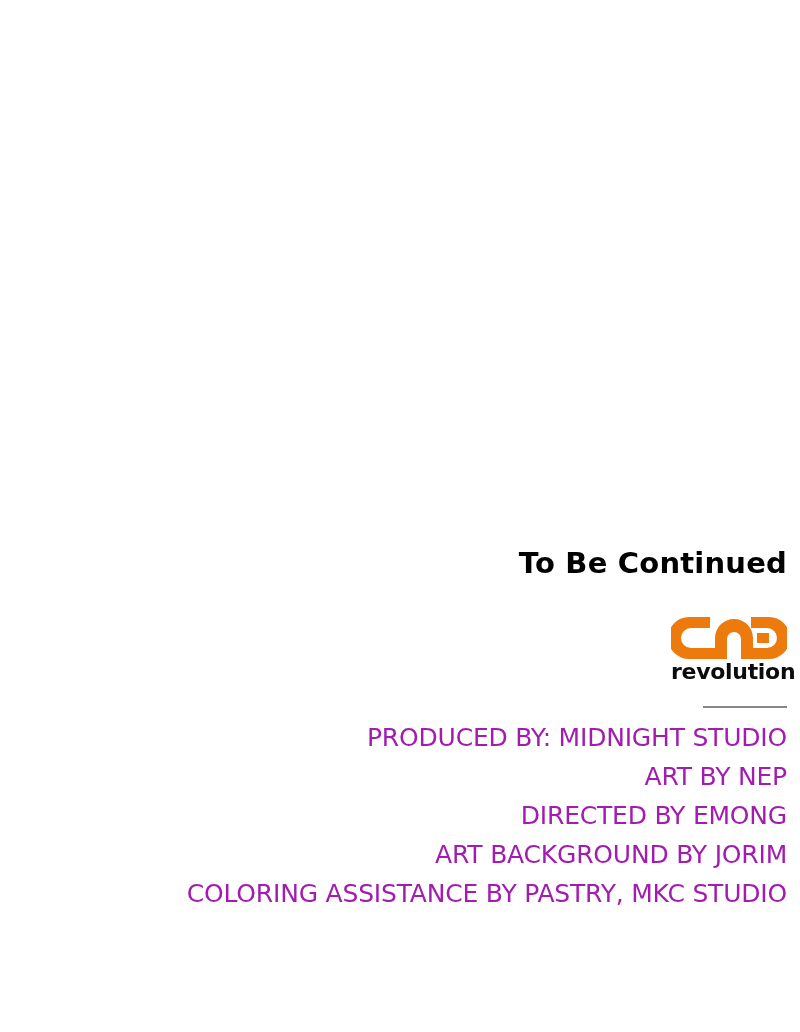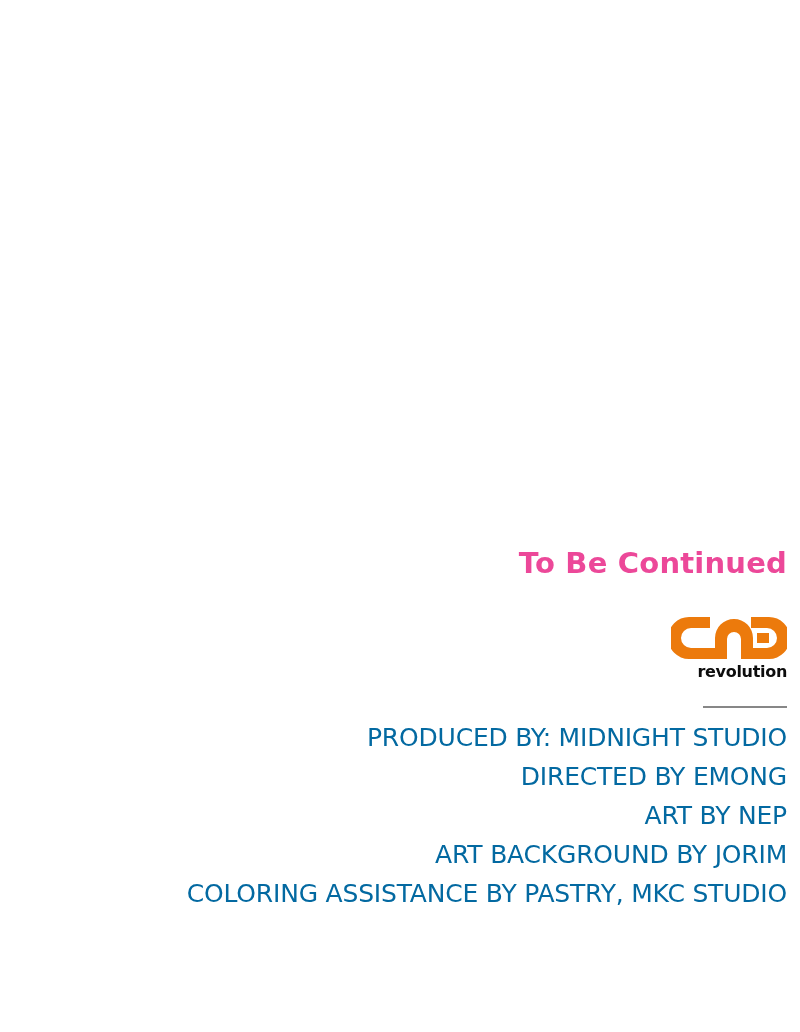--- a/index.html
+++ b/index.html
@@ -34,21 +34,21 @@
 
   
   #to-be-continued {
     position: absolute;
     right: 13px;
     top: 545px;
     font-family: "DejaVu Sans", "Liberation Sans", sans-serif;
     font-size: 29px;
     font-weight: 600;
     letter-spacing: 0.2px;
-    color: #ec4899;
+    color: #000000;
     line-height: 36px;
     white-space: nowrap;
     text-align: right;
   }
 
   
   #logo {
     position: absolute;
     right: 13px;
     top: 616px;
@@ -65,21 +65,21 @@
     width: 116px;
     height: 44px;
   }
   #logo-wordmark {
     position: absolute;
     left: 0;
     top: 45px;
     width: 116px;
     text-align: right;
     font-family: "DejaVu Sans", "Liberation Sans", sans-serif;
-    font-size: 16px;
+    font-size: 22px;
     font-weight: 700;
     letter-spacing: -0.3px;
     color: #0c0c0c;
     line-height: 22px;
     white-space: nowrap;
   }
 
   
   #credits {
     position: absolute;
@@ -94,21 +94,21 @@
     background: #878787;
     margin-left: auto;
     margin-bottom: 10px;
   }
   .credit-line {
     display: block;
     font-family: "DejaVu Sans", "Liberation Sans", sans-serif;
     font-size: 25px;
     font-weight: 400;
     letter-spacing: -0.2px;
-    color: #0369a1;
+    color: #a21caf;
     line-height: 39px;
     white-space: nowrap;
     text-align: right;
   }
 </style>
 </head>
 <body>
 
 <div id="page">
 
@@ -129,19 +129,19 @@
         <path d="M98,1 H80 V12 H96 A7,7 0 0 1 96,32 H80 V43 H98 A21,21 0 0 0 98,1 Z" fill="#ec7a0c"></path>
         <rect x="86" y="17" width="12" height="10" fill="#ec7a0c"></rect>
       </svg>
     </div>
     <div id="logo-wordmark">revolution</div>
   </div>
 
   <div id="credits">
     <div id="credits-rule"></div>
     <div class="credit-line">PRODUCED BY: MIDNIGHT STUDIO</div>
+    <div class="credit-line">ART BY NEP</div>
     <div class="credit-line">DIRECTED BY EMONG</div>
-    <div class="credit-line">ART BY NEP</div>
     <div class="credit-line">ART BACKGROUND BY JORIM</div>
     <div class="credit-line">COLORING ASSISTANCE BY PASTRY, MKC STUDIO</div>
   </div>
 
 </div>
 
 </body></html>

